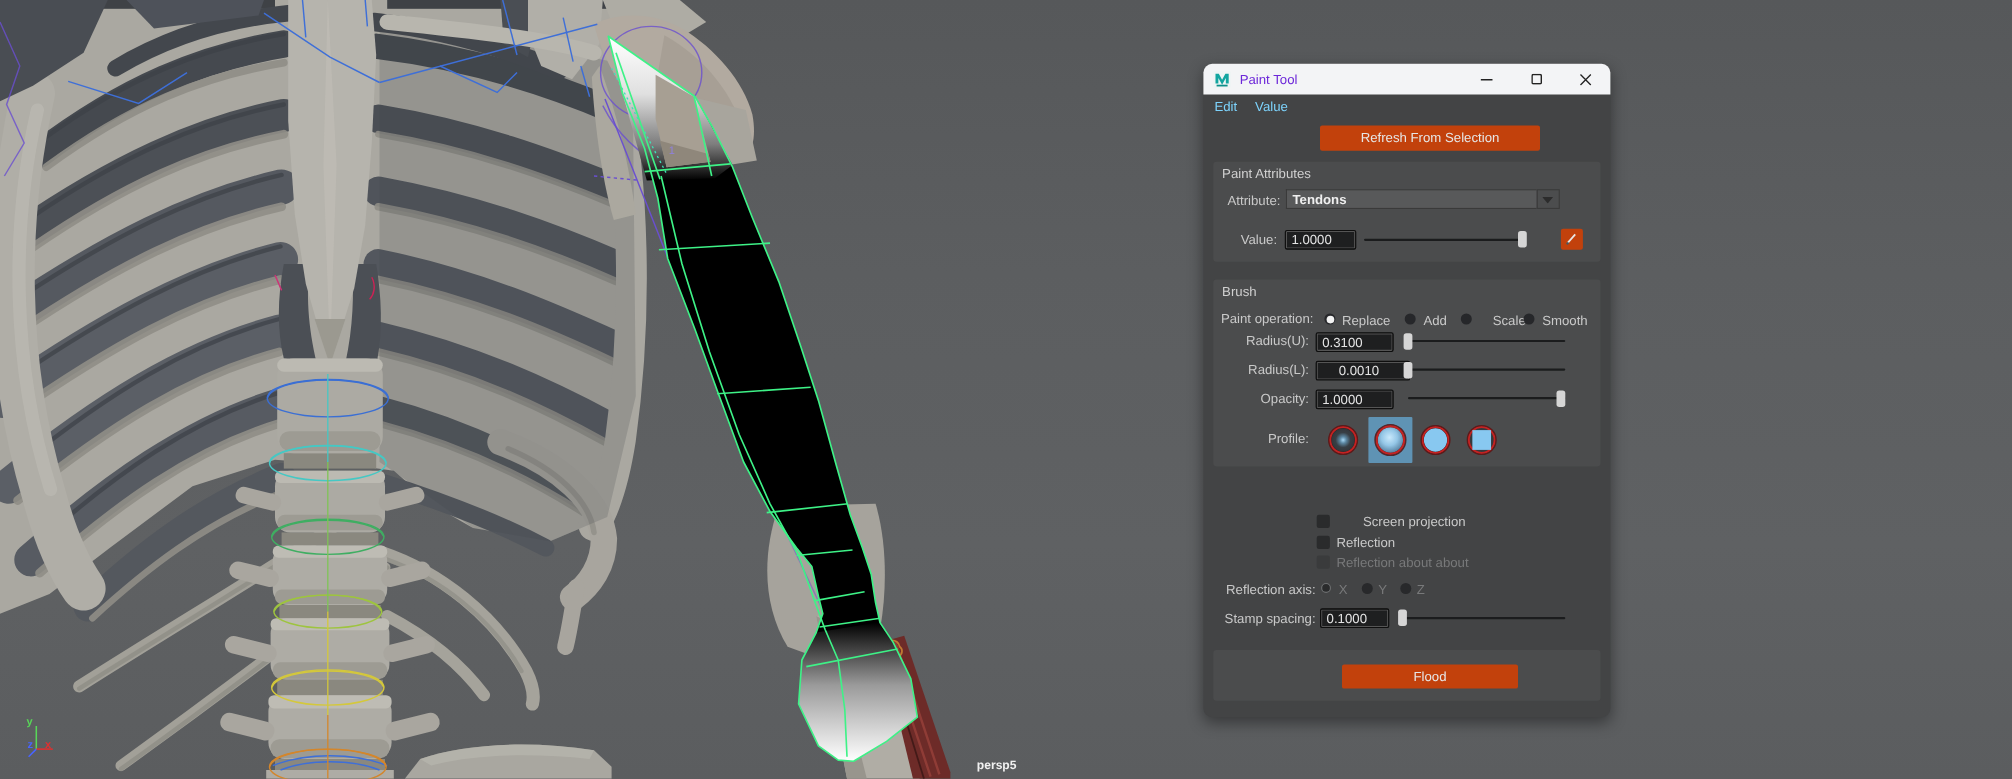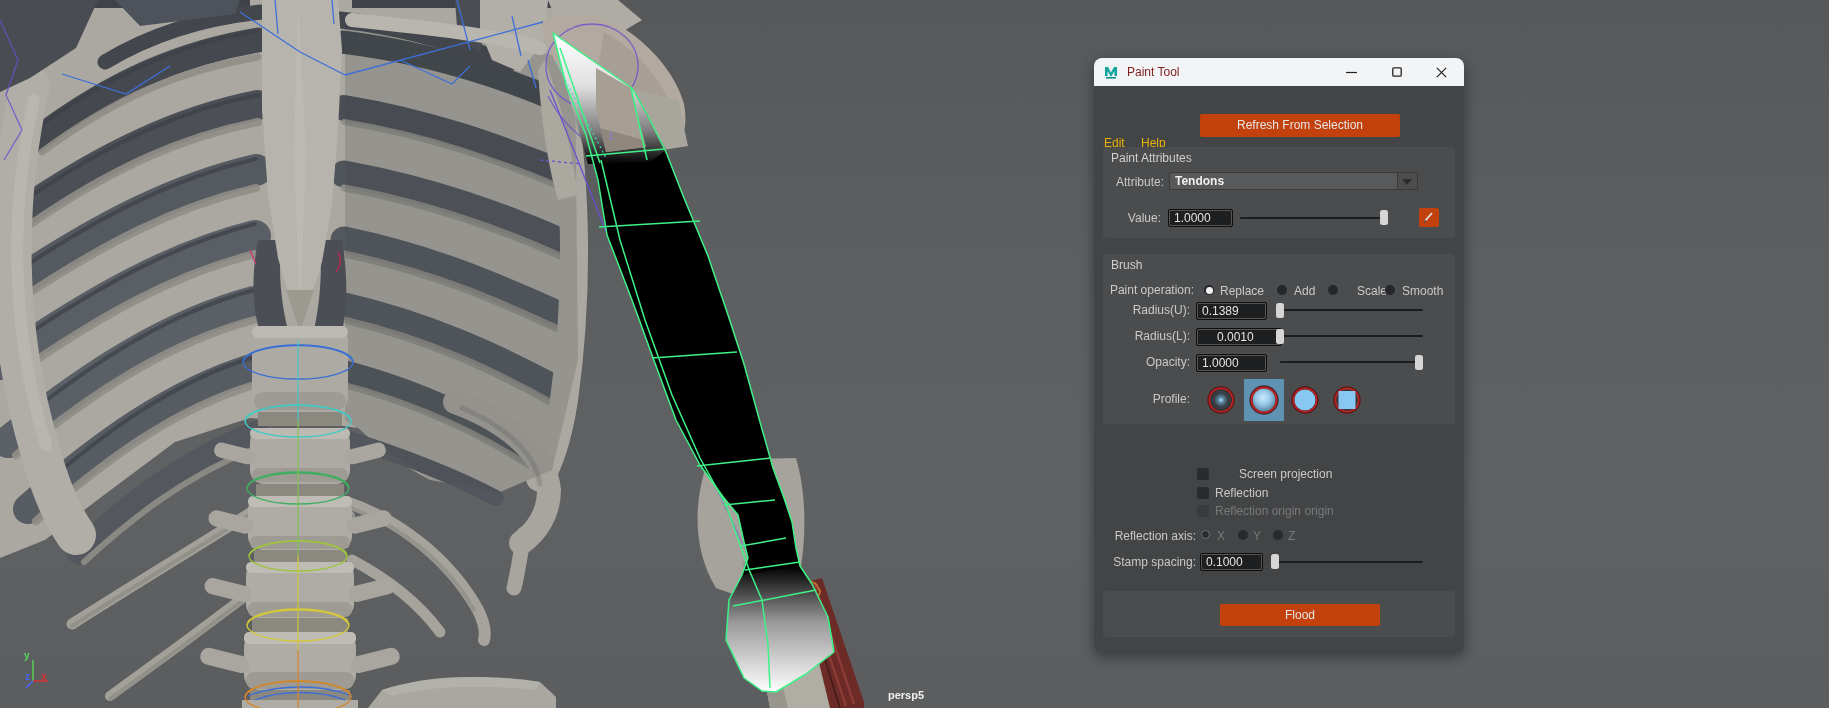--- a/index.html
+++ b/index.html
@@ -1,24 +1,24 @@
 <!DOCTYPE html>
 <html><head>
 <meta charset="utf-8">
 <style>
 html,body{margin:0;padding:0;width:1829px;height:708px;overflow:hidden;background:#5b5d5f;font-family:"Liberation Sans",sans-serif;}
 #scene{position:absolute;left:0;top:0;width:1829px;height:708px;}
 #dlg{position:absolute;left:1094px;top:58px;width:370px;height:594px;background:#434445;border-radius:8px;box-shadow:0 5px 14px rgba(0,0,0,.4);font-size:12px;color:#cdcdcd;}
 #tbar{position:absolute;left:0;top:0;width:370px;height:28px;background:#f3f4f6;border-radius:8px 8px 0 0;display:flex;align-items:center;}
-#tbar .ttl{color:#7f1d1d;margin-left:8px;}
+#tbar .ttl{color:#6d28d9;margin-left:8px;}
 #tbar svg.icon{margin-left:9px;}
 .winbtns{position:absolute;right:0;top:0;height:28px;display:flex;}
 .winbtns div{width:45px;height:28px;display:flex;align-items:center;justify-content:center;}
 #menu{position:absolute;left:0;top:28px;width:100%;height:22px;}
-#menu span{color:#eab308;position:absolute;top:4px;margin-top:46px;}
+#menu span{color:#7dd3fc;position:absolute;top:4px;}
 .panel{position:absolute;left:9px;width:352px;background:#4b4c4d;border-radius:3px;}
 .plabel{position:absolute;left:8px;top:4px;color:#d0d0d0;}
 .btn{position:absolute;background:#c2410c;border-radius:2px;color:#e6e6e6;text-align:center;margin-left:21px;}
 .rlabel{position:absolute;text-align:right;color:#c9c9c9;}
 .nfield{position:absolute;height:16px;background:#1e1f20;border:1px solid #0e0e0e;border-radius:2px;color:#e4e4e4;padding:0 0 0 5px;line-height:16px;box-shadow:0 0 0 1px #555 inset;}
 .track{position:absolute;height:2px;background:#1b1c1d;border-radius:1px;}
 .handle{position:absolute;width:8px;height:15px;background:#d6d6d6;border-radius:2.5px;}
 .radio{position:absolute;width:10px;height:10px;border-radius:50%;background:#26272a;}
 .radio.sel::after{content:"";position:absolute;left:1.5px;top:1.5px;width:7px;height:7px;border-radius:50%;background:#f2f2f2;}
 .radio.ring{background:#2a2b2c;border:1.5px solid #6e7071;width:7px;height:7px;margin:-0.5px;}
@@ -280,21 +280,21 @@
         </div>
       <div>
           <svg width="11" height="11" viewBox="0 0 11 11">
             <path d="M0.8 0.8 L10.2 10.2 M10.2 0.8 L0.8 10.2" stroke="#222" stroke-width="1.2"></path>
           </svg>
         </div>
     </div>
   </div>
   <div id="menu">
       <span style="left:10px">Edit</span>
-      <span style="left:47px">Help</span>
+      <span style="left:47px">Value</span>
     </div>
 
   <div class="btn" style="left:85px;top:56px;width:200px;height:23px;line-height:23px;">Refresh From Selection</div>
 
   <div class="panel" style="top:89px;height:91px;">
       <span class="plabel">Paint Attributes</span>
     </div>
   <div class="rlabel" style="left:0px;top:117px;width:70px;">Attribute:</div>
   <div style="position:absolute;left:75px;top:114px;width:228px;height:18px;background:#58595a;border:1px solid #3a3a3a;border-right:none;box-sizing:border-box;color:#efefef;line-height:17px;padding-left:5px;font-weight:bold;">Tendons</div>
   <div style="position:absolute;left:303px;top:114px;width:21px;height:18px;background:#4c4d4e;border:1px solid #3a3a3a;box-sizing:border-box;">
@@ -320,21 +320,21 @@
   <div class="radio sel" style="left:110px;top:227px;"></div>
     <span class="clabel" style="left:126px;top:226px;">Replace</span>
   <div class="radio" style="left:183px;top:227px;"></div>
     <span class="clabel" style="left:200px;top:226px;">Add</span>
   <div class="radio" style="left:234px;top:227px;"></div>
     <span class="clabel" style="left:263px;top:226px;">Scale</span>
   <div class="radio" style="left:291px;top:227px;"></div>
     <span class="clabel" style="left:308px;top:226px;">Smooth</span>
 
   <div class="rlabel" style="left:0px;top:245px;width:96px;">Radius(U):</div>
-  <div class="nfield" style="left:102px;top:244px;width:64px;">0.1389</div>
+  <div class="nfield" style="left:102px;top:244px;width:64px;">0.3100</div>
   <div class="track" style="left:186px;top:251px;width:143px;"></div>
   <div class="handle" style="left:182px;top:245px;"></div>
 
   <div class="rlabel" style="left:0px;top:271px;width:96px;">Radius(L):</div>
   <div class="nfield" style="left:102px;top:270px;width:64px;padding-left:20px;">0.0010</div>
   <div class="track" style="left:186px;top:277px;width:143px;"></div>
   <div class="handle" style="left:182px;top:271px;"></div>
 
   <div class="rlabel" style="left:0px;top:297px;width:96px;">Opacity:</div>
   <div class="nfield" style="left:102px;top:296px;width:64px;">1.0000</div>
@@ -381,21 +381,21 @@
     <circle cx="16" cy="16" r="11.8" fill="none" stroke="#c42222" stroke-width="2"></circle>
     <circle cx="16" cy="16" r="13.1" fill="none" stroke="#5e1a1a" stroke-width="1.2"></circle>
     <rect x="7.5" y="7" width="17" height="18" fill="#88c8f0"></rect>
   </svg>
 
   <div class="check" style="left:103px;top:410px;"></div>
     <span class="clabel" style="left:121px;top:409px;margin-left:24px;">Screen projection</span>
   <div class="check" style="left:103px;top:429px;"></div>
     <span class="clabel" style="left:121px;top:428px;">Reflection</span>
   <div class="check" style="left:103px;top:447px;background:#3a3b3c;"></div>
-    <span class="clabel dim" style="left:121px;top:446px;">Reflection origin origin</span>
+    <span class="clabel dim" style="left:121px;top:446px;">Reflection about about</span>
   <div class="rlabel" style="left:0px;top:471px;width:102px;">Reflection axis:</div>
   <div class="radio ring" style="left:107px;top:472px;"></div>
     <span class="clabel dim" style="left:123px;top:471px;">X</span>
   <div class="radio" style="left:144px;top:472px;background:#28292b;"></div>
     <span class="clabel dim" style="left:159px;top:471px;">Y</span>
   <div class="radio" style="left:179px;top:472px;background:#28292b;"></div>
     <span class="clabel dim" style="left:194px;top:471px;">Z</span>
   <div class="rlabel" style="left:0px;top:497px;width:102px;">Stamp spacing:</div>
   <div class="nfield" style="left:106px;top:495px;width:56px;">0.1000</div>
   <div class="track" style="left:181px;top:503px;width:148px;"></div>

